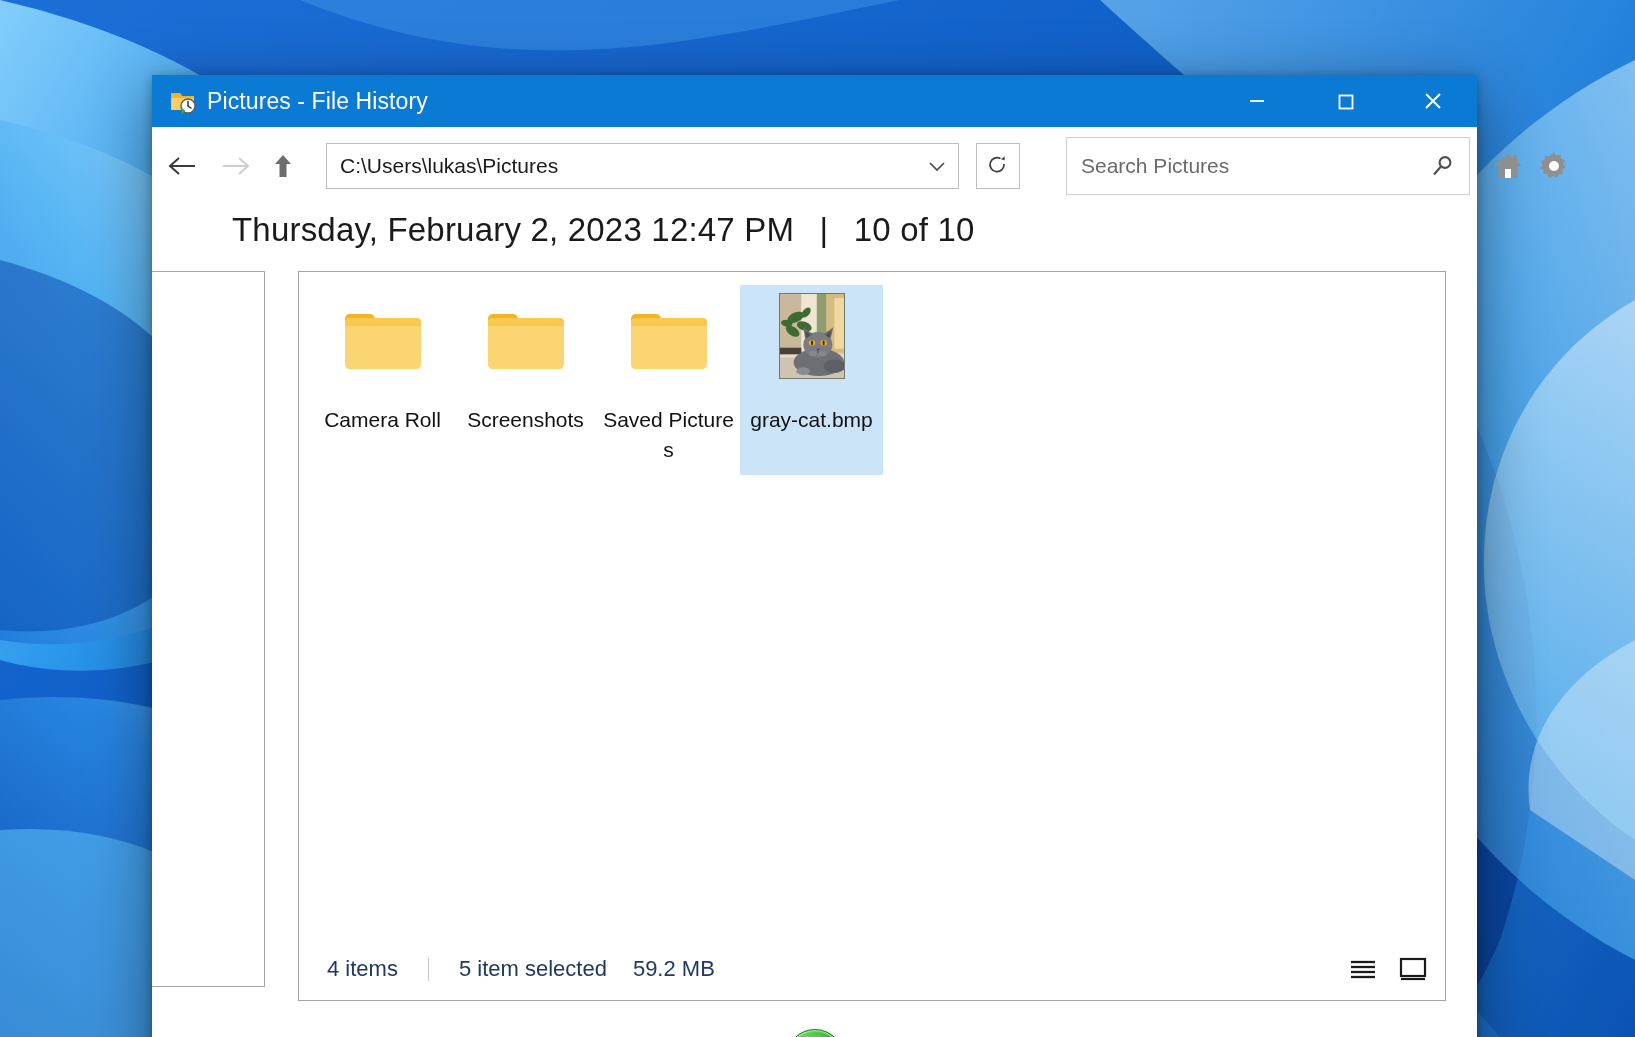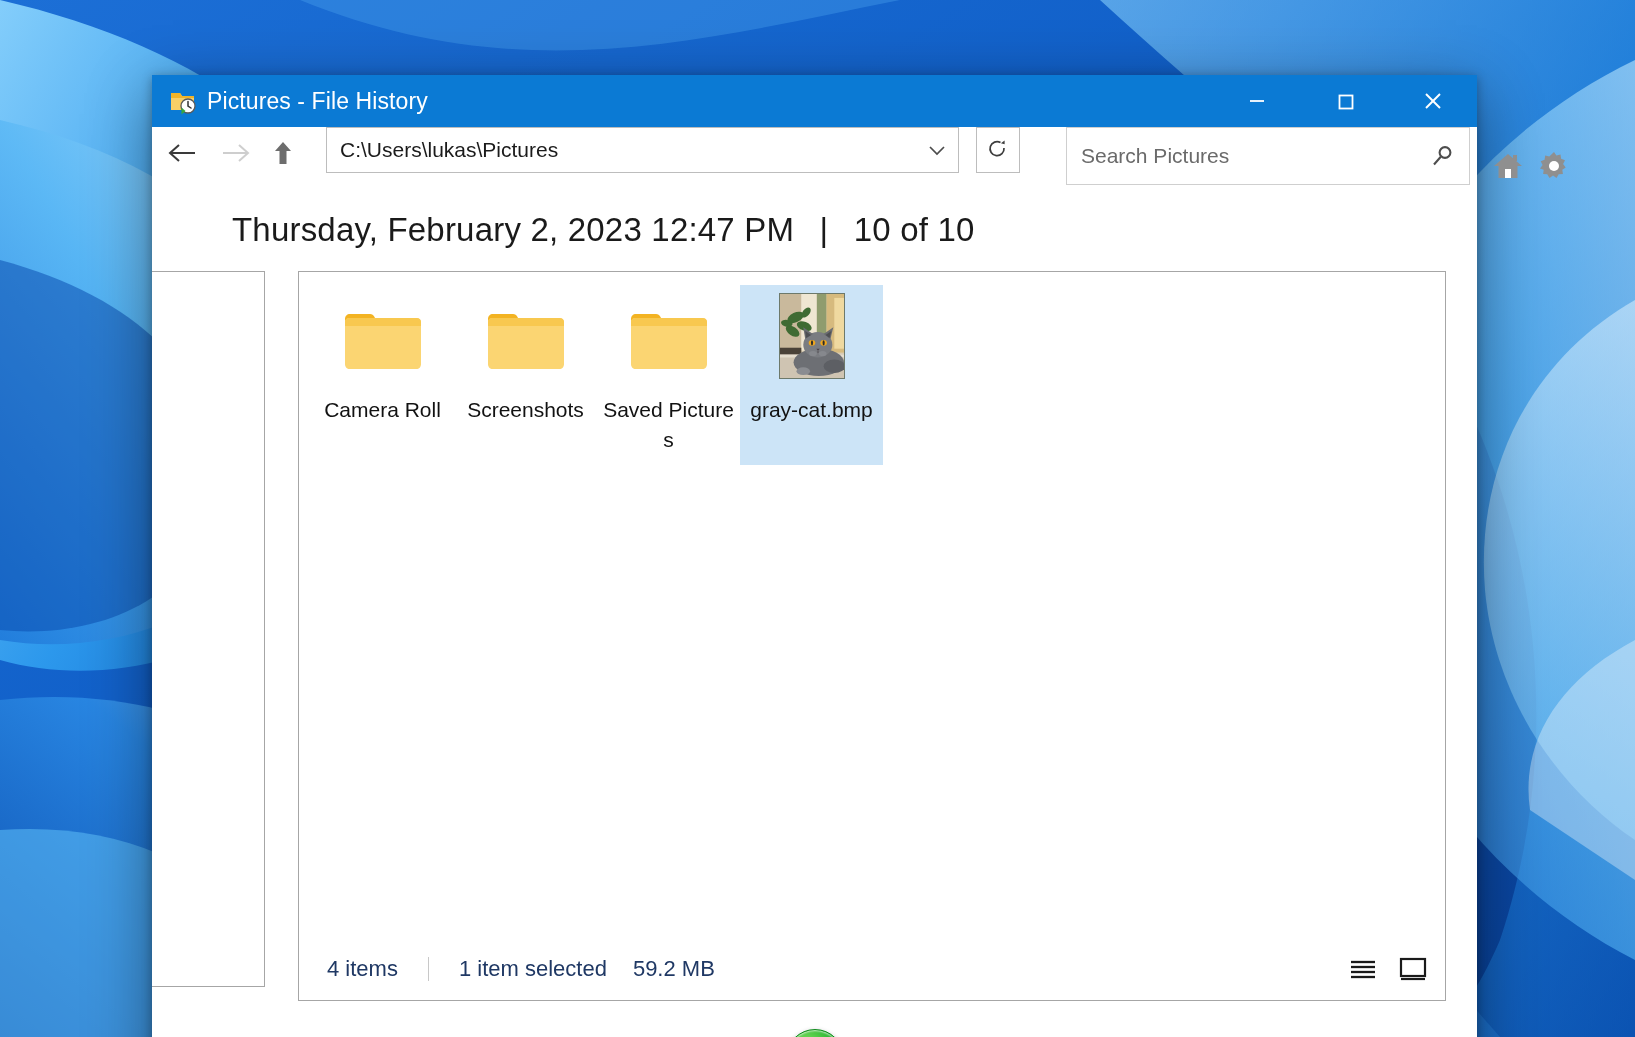--- a/index.html
+++ b/index.html
@@ -40,21 +40,21 @@
   #window-controls { margin-left:auto; display:flex; height:100%; }
   .wc-btn {
     width:88px; height:100%;
     display:flex; align-items:center; justify-content:center;
     color:#fff; cursor:default;
   }
 
   
   #toolbar {
     height:78px; flex:0 0 auto;
-    display:flex; 
+    display:flex; align-items:center;
     background:#ffffff;
     padding:0 10px 0 14px;
     gap:18px;
   }
   .navbtn {
     width:52px; height:52px;
     display:flex; align-items:center; justify-content:center;
     cursor:default;
   }
   .navbtn.disabled { opacity:0.42; }
@@ -136,21 +136,21 @@
     gap:0;
   }
   .item {
     width:143px; padding:8px 6px 10px 6px;
     display:flex; flex-direction:column; align-items:center;
     cursor:default;
   }
   .item.selected { background:#cce4f7; }
   .item-icon { height:86px; display:flex; align-items:flex-end; justify-content:center; }
   .item-label {
-    margin-top:16px;
+    margin-top:26px;
     font-size:21px; color:#121212; line-height:1.42;
     text-align:center; word-break:break-all; width:100%;
   }
 
   .thumb {
     width:66px; height:86px;
     background:#7d8a7a;
     border:1px solid rgba(0,0,0,0.12);
     overflow:hidden; position:relative;
   }
@@ -429,21 +429,21 @@
             </div>
             <div class="item-label">gray-cat.bmp</div>
           </div>
 
         </div>
 
         <div id="statusbar">
           <div id="status-text">
             <span>4 items</span>
             <span id="status-divider"></span>
-            <span>1 item selected</span>
+            <span>5 item selected</span>
             <span class="status-gap"></span>
             <span>59.2 MB</span>
           </div>
           <div id="view-buttons">
             <div class="viewbtn">
               <svg width="30" height="24" viewBox="0 0 30 24">
                 <g stroke="#1a1a1a" stroke-width="2.3">
                   <line x1="3" y1="5" x2="27" y2="5"></line>
                   <line x1="3" y1="10" x2="27" y2="10"></line>
                   <line x1="3" y1="15" x2="27" y2="15"></line>

